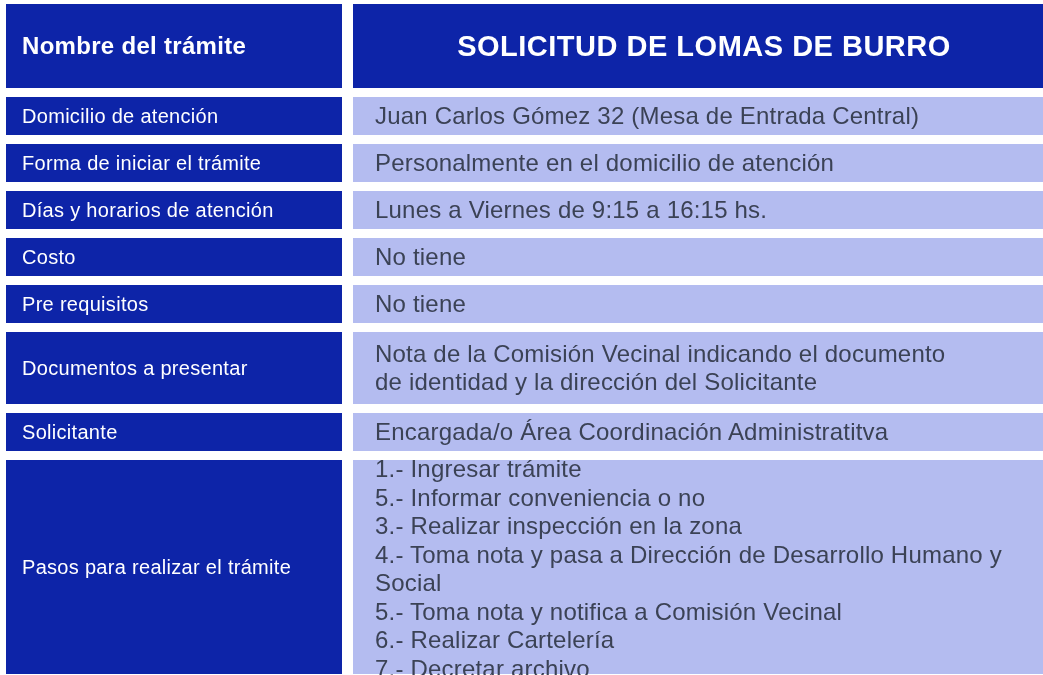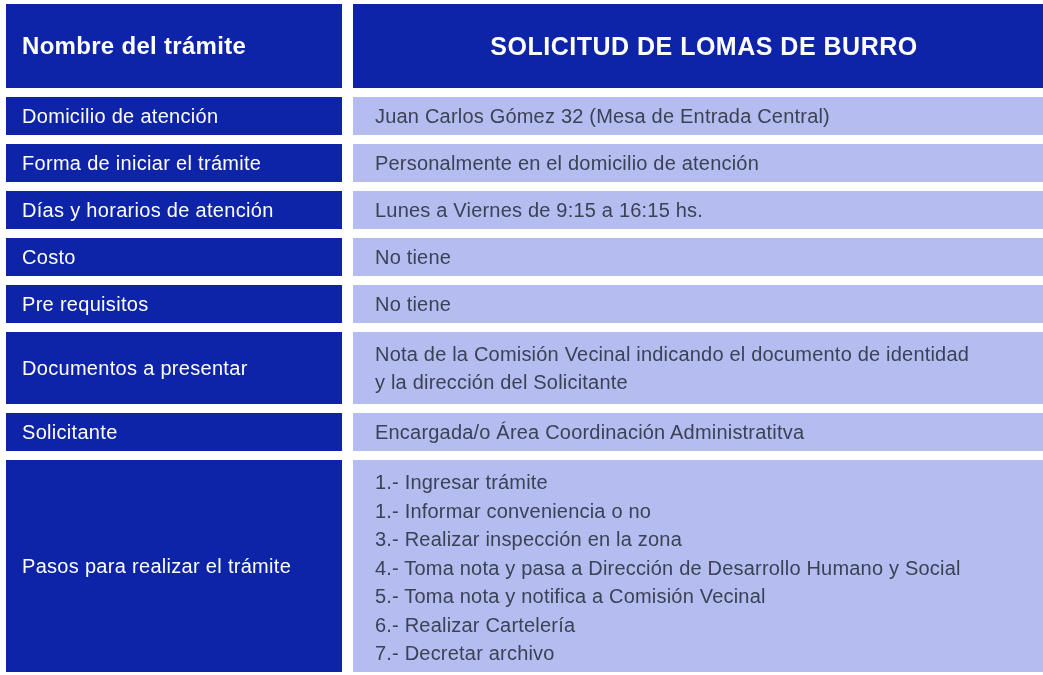--- a/index.html
+++ b/index.html
@@ -40,33 +40,33 @@
     font-size: 20px;
     letter-spacing: 0.3px;
   }
   .cell.value {
     flex: 1 1 auto;
     background: var(--value-bg);
     color: var(--value-text);
     display: flex;
     align-items: center;
     padding-left: 22px;
-    font-size: 20px;
+    font-size: 24px;
     letter-spacing: 0.2px;
   }
   .header-row { height: 84px; flex: 0 0 84px; }
   .header-row .cell.label {
     background: var(--header-bg);
     font-size: 24px;
     font-weight: bold;
   }
   .header-row .cell.value {
     background: var(--header-bg);
     color: var(--header-text);
-    font-size: 25px;
+    font-size: 29px;
     font-weight: bold;
     justify-content: center;
     padding-left: 12px;
     letter-spacing: 0.5px;
   }
   .std-row { height: 38px; flex: 0 0 38px; text-align: right; }
   .tall-row { height: 72px; flex: 0 0 72px; }
   .tall-row .cell.value { padding-right: 66px; line-height: 28px; }
   .steps-row { height: 214px; flex: 1 1 auto; }
   .steps-row .cell.value {
@@ -153,21 +153,21 @@
       <span>Encargada/o Área Coordinación Administratitva</span>
     </div>
   </div>
 
   <div class="row steps-row">
     <div class="cell label">
       <span>Pasos para realizar el trámite</span>
     </div>
     <div class="cell value">
       <div class="step">1.- Ingresar trámite</div>
-      <div class="step">1.- Informar conveniencia o no</div>
+      <div class="step">5.- Informar conveniencia o no</div>
       <div class="step">3.- Realizar inspección en la zona</div>
       <div class="step">4.- Toma nota y pasa a Dirección de Desarrollo Humano y Social</div>
       <div class="step">5.- Toma nota y notifica a Comisión Vecinal</div>
       <div class="step">6.- Realizar Cartelería</div>
       <div class="step">7.- Decretar archivo</div>
     </div>
   </div>
 
 </div>
 

